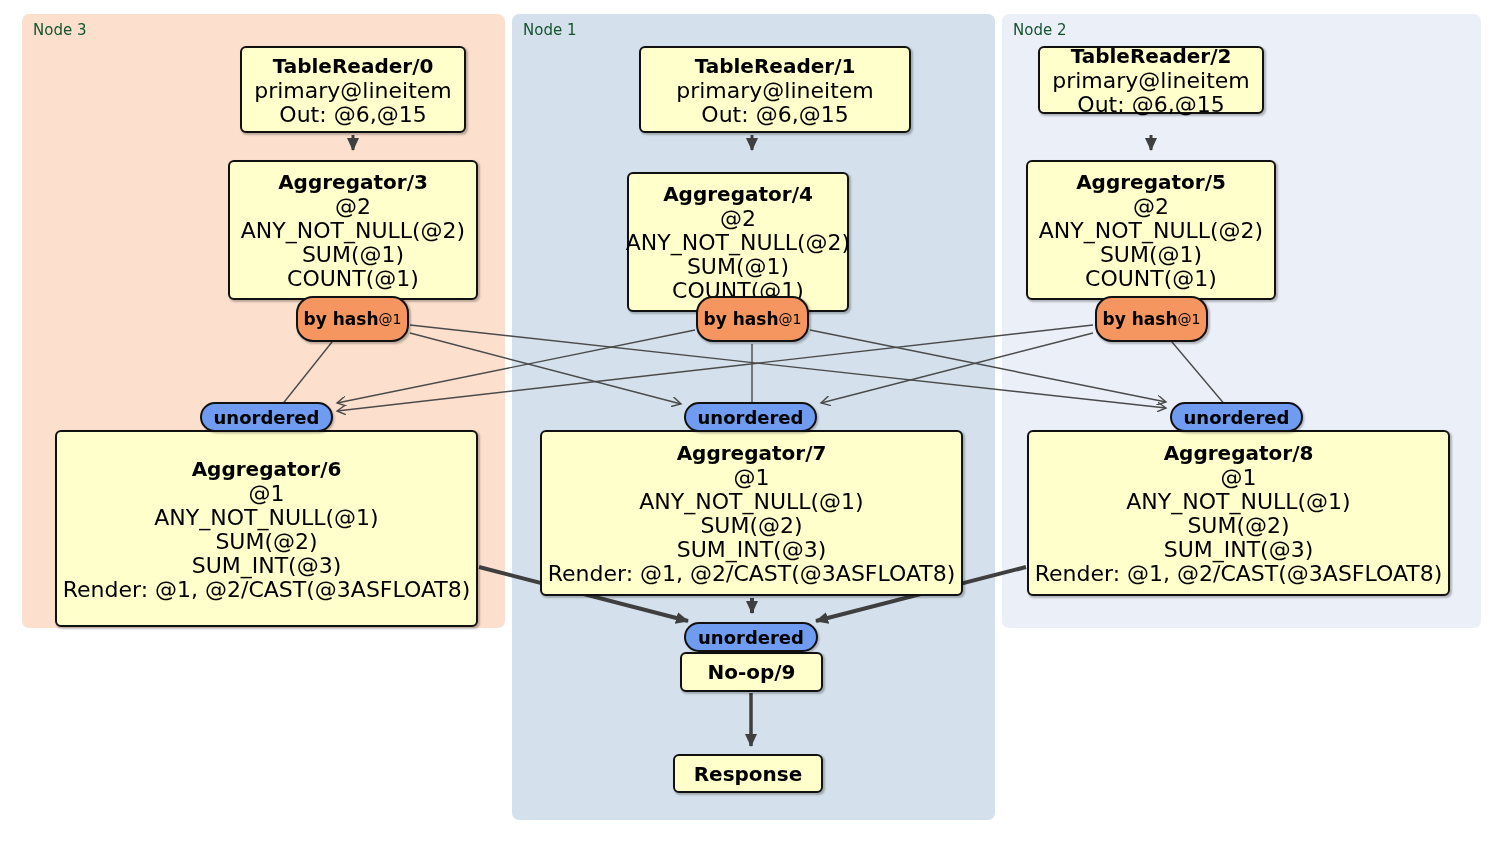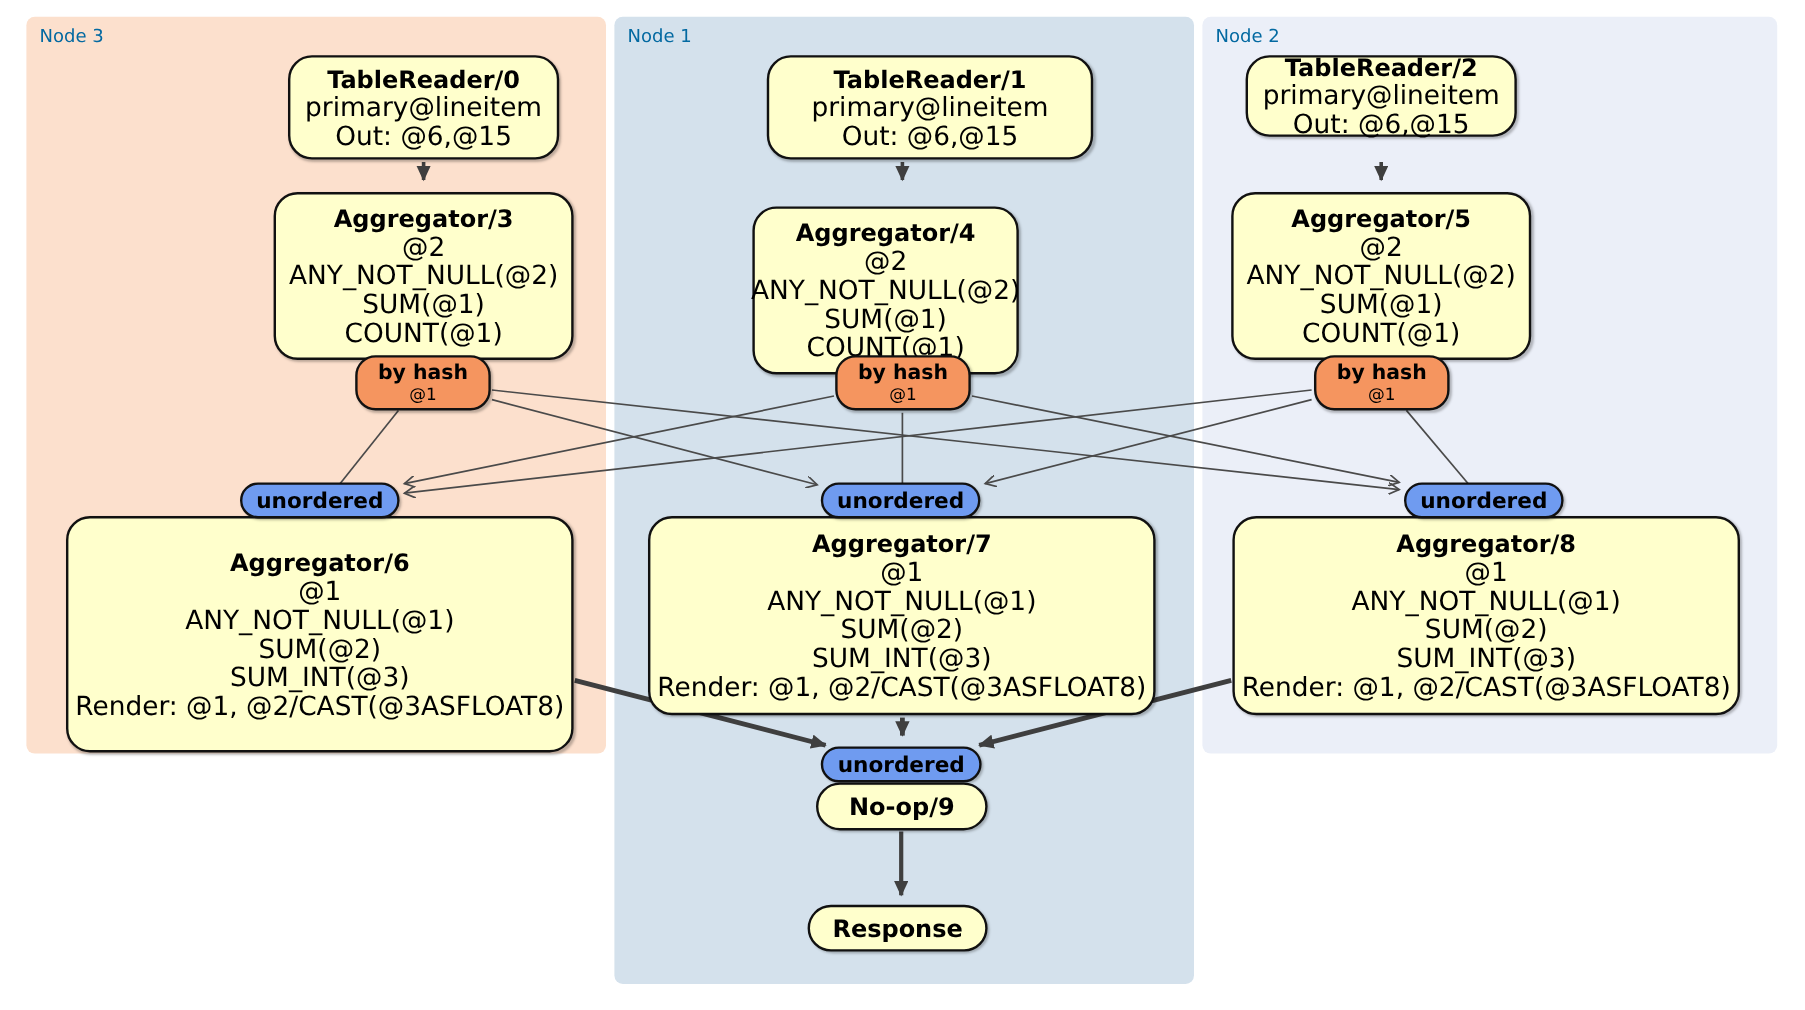--- a/index.html
+++ b/index.html
@@ -4,35 +4,35 @@
 <style>
   html,body { margin:0; padding:0; background:#ffffff; }
   .canvas {
     position:relative; width:1504px; height:842px; background:#ffffff;
     font-family:"DejaVu Sans","Liberation Sans",sans-serif; overflow:hidden; color:#000;
   }
   .region { position:absolute; border-radius:7px; }
   .region-n3 { left:22px;  top:14px; width:483px; height:614px; background:#fce0cd; }
   .region-n1 { left:512px; top:14px; width:483px; height:806px; background:#d4e1ec; }
   .region-n2 { left:1002px;top:14px; width:479px; height:614px; background:#ebeff8; }
-  .region-label { position:absolute; top:7px; left:11px; font-size:15px; color:#0369a1; }
+  .region-label { position:absolute; top:7px; left:11px; font-size:15px; color:#14532d; }
 
   .edges { position:absolute; left:0; top:0; width:1504px; height:842px; z-index:2; }
 
   .proc {
-    position:absolute; background:#ffffcc; border:2px solid #111; border-radius:20px;
+    position:absolute; background:#ffffcc; border:2px solid #111; border-radius:6px;
     display:flex; flex-direction:column; align-items:center; justify-content:center;
     text-align:center; box-shadow:1.5px 1.5px 2px rgba(0,0,0,0.25); z-index:3; box-sizing:border-box;
   }
   .proc-title { font-weight:bold; font-size:20px; line-height:26px; white-space:nowrap; }
   .proc-line  { font-size:22px; line-height:24px; white-space:nowrap; }
 
   .router {
     position:absolute; background:#f5955f; border:2px solid #111; border-radius:17px;
-    display:flex; flex-direction:column; align-items:center; justify-content:center;
+    display:flex; flex-direction:row; align-items:center; justify-content:center;
     text-align:right; z-index:4; box-shadow:1.5px 1.5px 2px rgba(0,0,0,0.25); box-sizing:border-box;
   }
   .router-title { font-weight:bold; font-size:17px; line-height:20px; }
   .router-detail { font-size:14px; line-height:17px; }
 
   .sync {
     position:absolute; background:#6f9bf0; border:2px solid #111; border-radius:16px;
     display:flex; align-items:center; justify-content:center; font-weight:bold; font-size:18px;
     z-index:4; box-shadow:1.5px 1.5px 2px rgba(0,0,0,0.25); box-sizing:border-box;
   }

